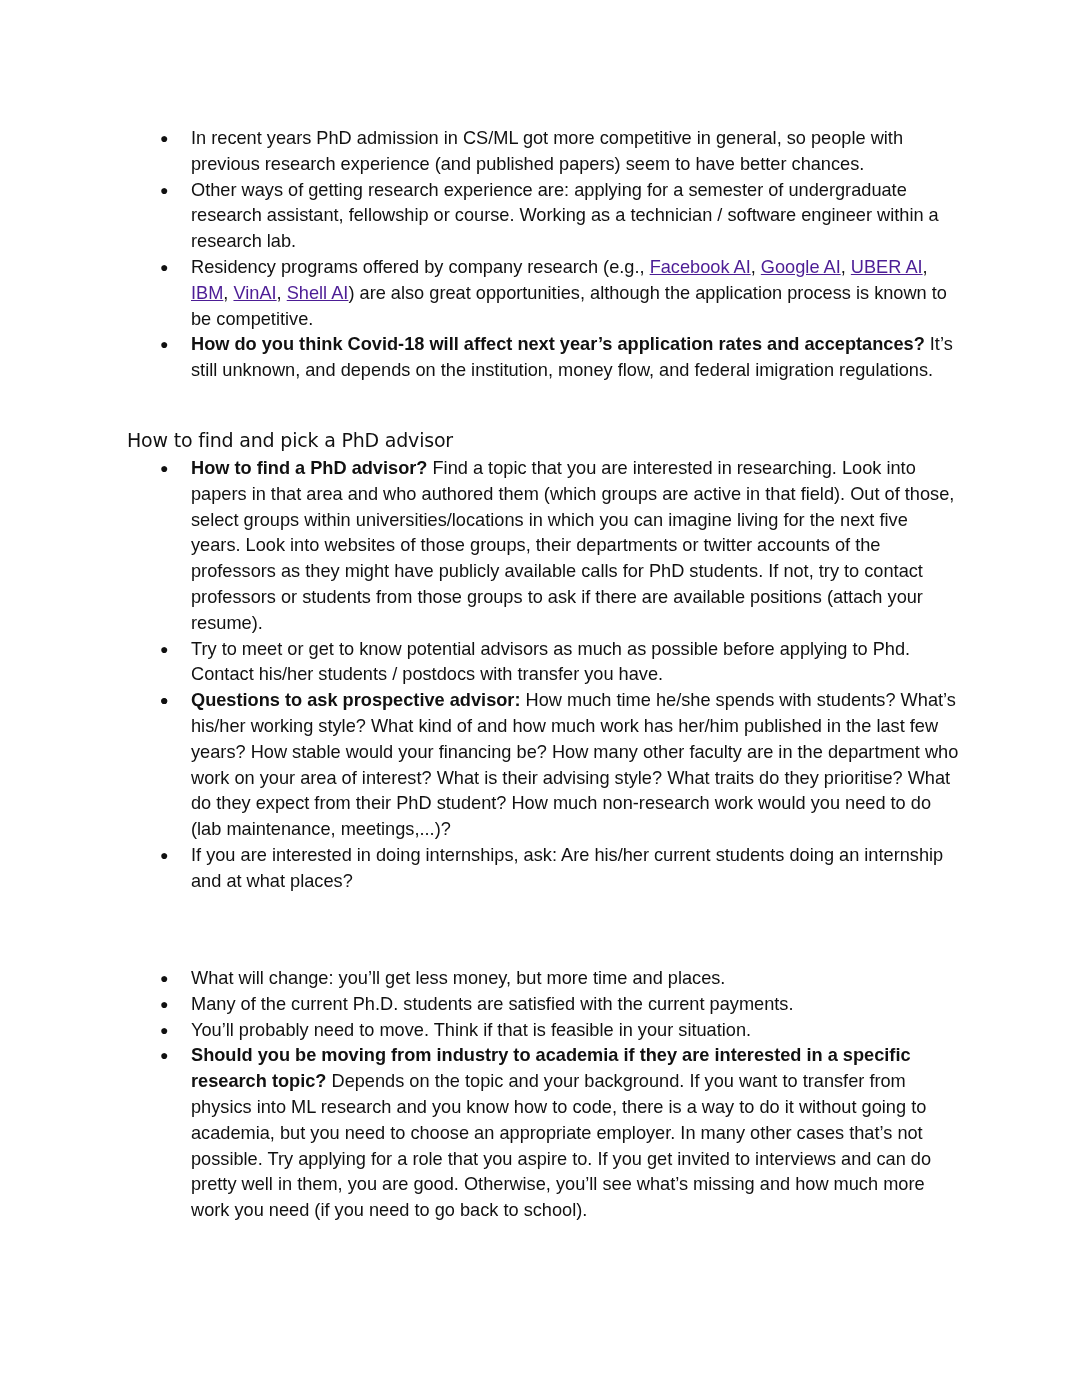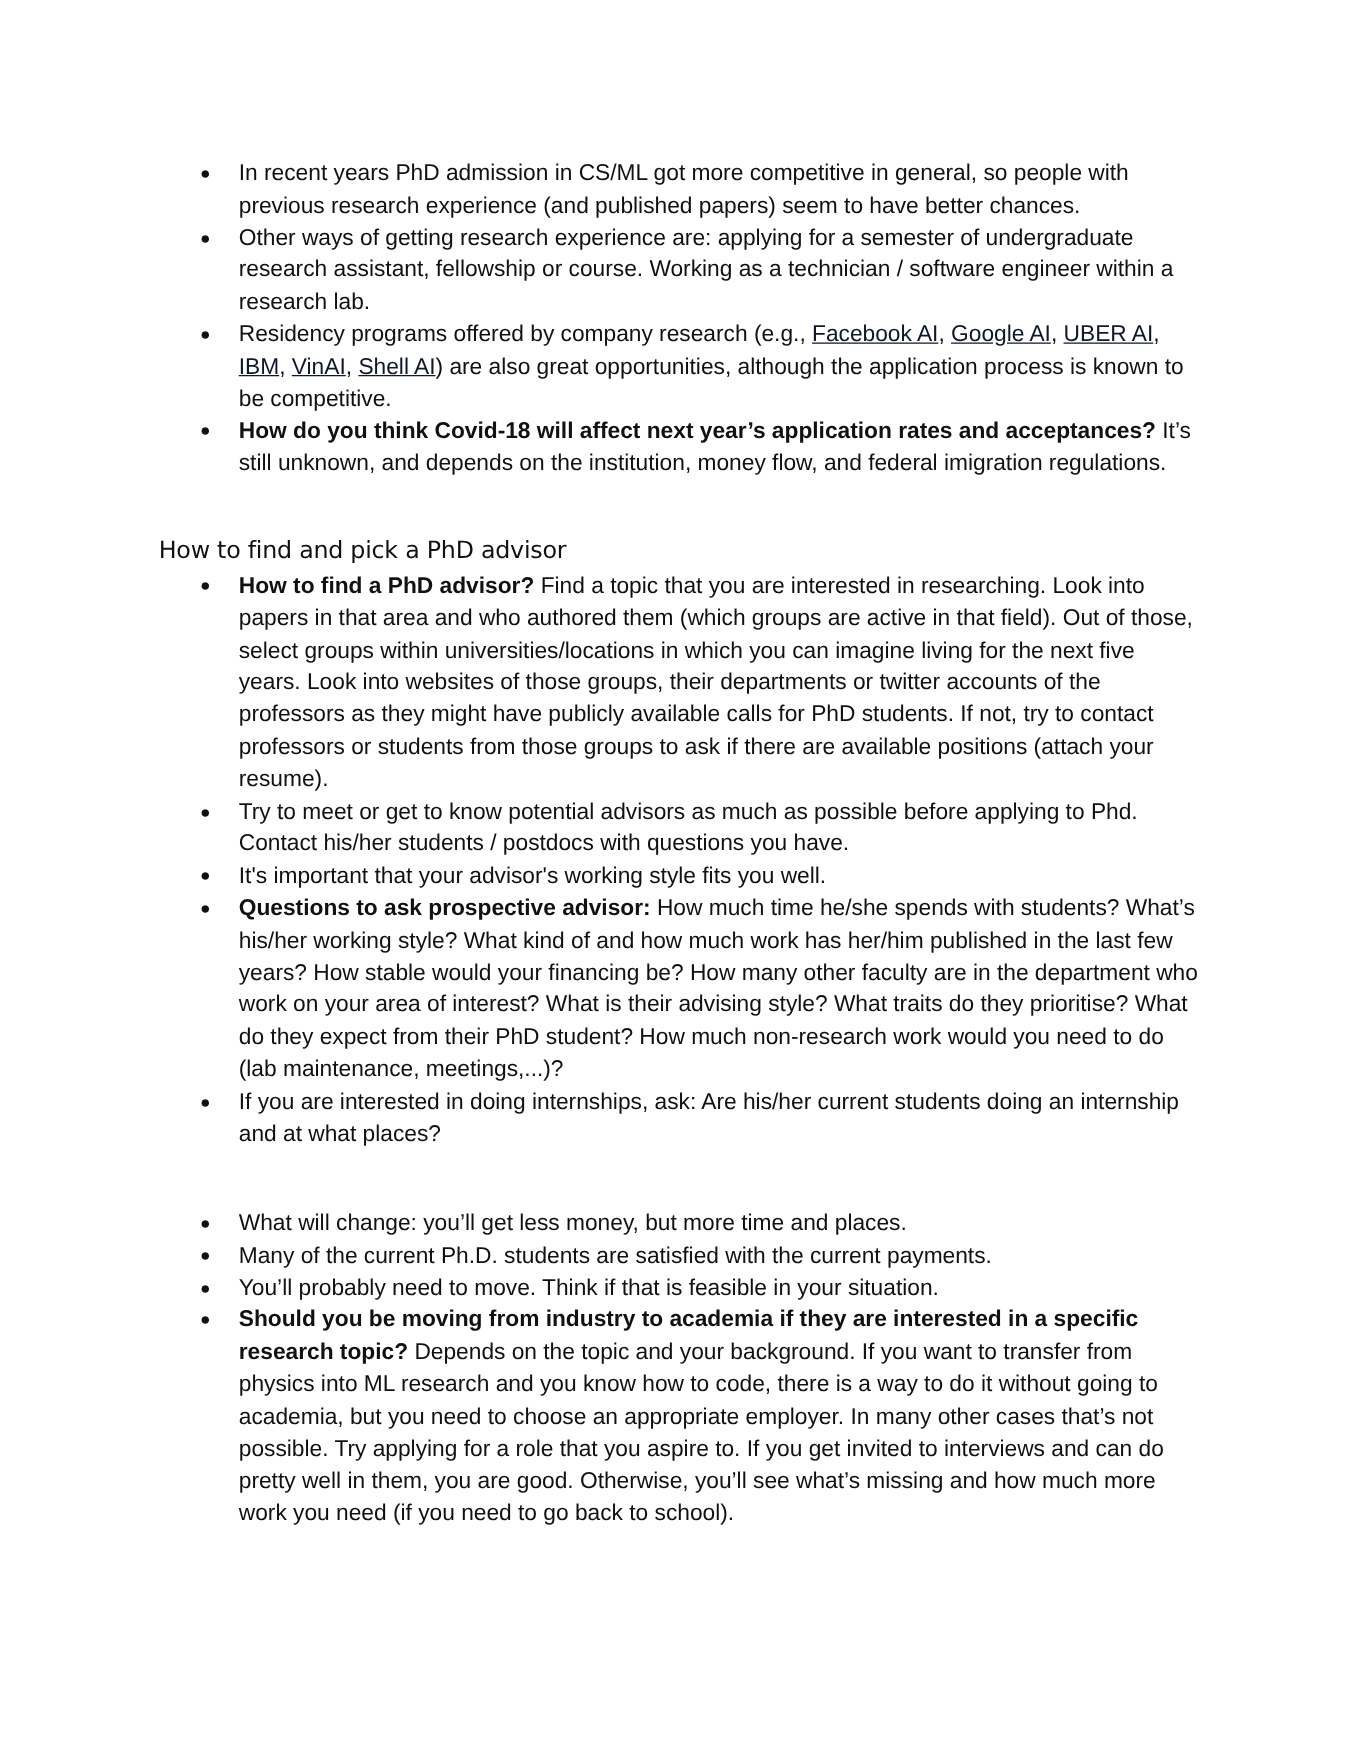--- a/index.html
+++ b/index.html
@@ -5,21 +5,21 @@
   html, body { margin: 0; padding: 0; background: #ffffff; }
   body { width: 1080px; height: 1397px; position: relative; overflow: hidden;
          font-family: "Liberation Sans", sans-serif; color: #111111; }
   .page { position: absolute; left: 0; top: 0; width: 1080px; height: 1397px; }
   h2.heading { position: absolute; left: 127px; margin: 0; font-family: "DejaVu Sans", sans-serif;
                font-weight: normal; font-size: 19px; line-height: 26px; color: #111; letter-spacing: -0.2px; }
   ul.list { list-style: none; margin: 0; padding: 0; position: absolute; left: 0; width: 1080px; }
   ul.list li { position: relative; padding-left: 191px; width: 770px; font-size: 18.2px; line-height: 25.8px; }
   ul.list li .bullet { position: absolute; left: 160px; top: 0; font-size: 14px; line-height: 25.8px; }
   b { font-weight: bold; }
-  a.link { color: #0f172a; text-decoration: underline; }
+  a.link { color: #4c1d95; text-decoration: underline; }
 </style>
 </head>
 <body>
 
 <div class="page">
 
   <ul class="list" style="top:126px">
     <li>
       <span class="bullet">●</span>
       <span>In recent years PhD admission in CS/ML got more competitive in general, so people with previous research experience (and published papers) seem to have better chances.</span>
@@ -40,25 +40,24 @@
 
   <h2 class="heading" style="top:427px">How to find and pick a PhD advisor</h2>
 
   <ul class="list" style="top:456px">
     <li>
       <span class="bullet">●</span>
       <b>How to find a PhD advisor?</b><span> Find a topic that you are interested in researching. Look into papers in that area and who authored them (which groups are active in that field). Out of those, select groups within universities/locations in which you can imagine living for the next five years. Look into websites of those groups, their departments or twitter accounts of the professors as they might have publicly available calls for PhD students. If not, try to contact professors or students from those groups to ask if there are available positions (attach your resume).</span>
     </li>
     <li>
       <span class="bullet">●</span>
-      <span>Try to meet or get to know potential advisors as much as possible before applying to Phd. Contact his/her students / postdocs with questions you have.</span>
+      <span>Try to meet or get to know potential advisors as much as possible before applying to Phd. Contact his/her students / postdocs with transfer you have.</span>
     </li>
     <li>
       <span class="bullet">●</span>
-      <span>It's important that your advisor's working style fits you well.</span>
     </li>
     <li>
       <span class="bullet">●</span>
       <b>Questions to ask prospective advisor:</b><span> How much time he/she spends with students? What’s his/her working style? What kind of and how much work has her/him published in the last few years? How stable would your financing be? How many other faculty are in the department who work on your area of interest? What is their advising style? What traits do they prioritise? What do they expect from their PhD student? How much non-research work would you need to do (lab maintenance, meetings,...)?</span>
     </li>
     <li>
       <span class="bullet">●</span>
       <span>If you are interested in doing internships, ask: Are his/her current students doing an internship and at what places?</span>
     </li>
   </ul>

